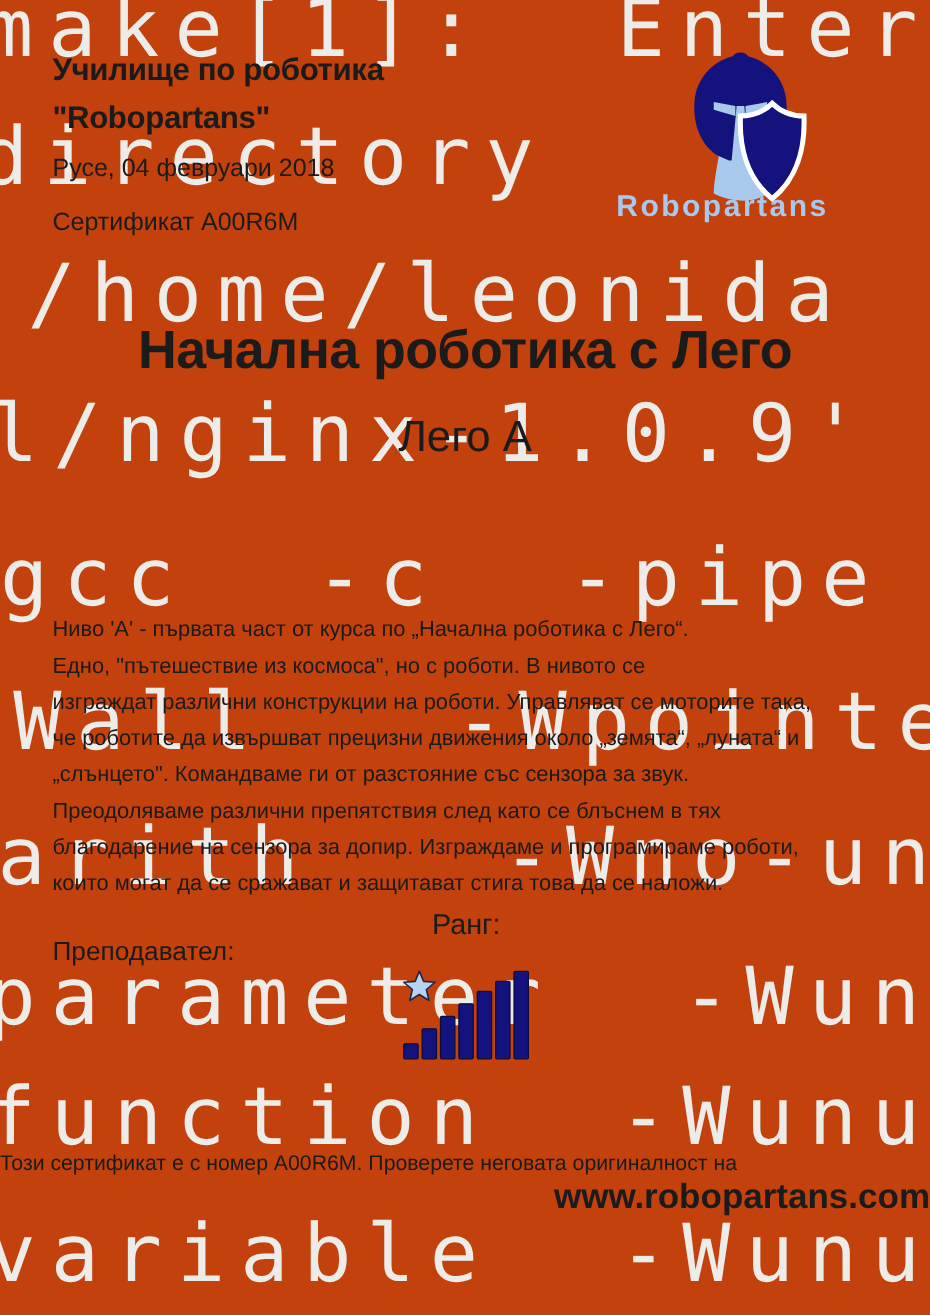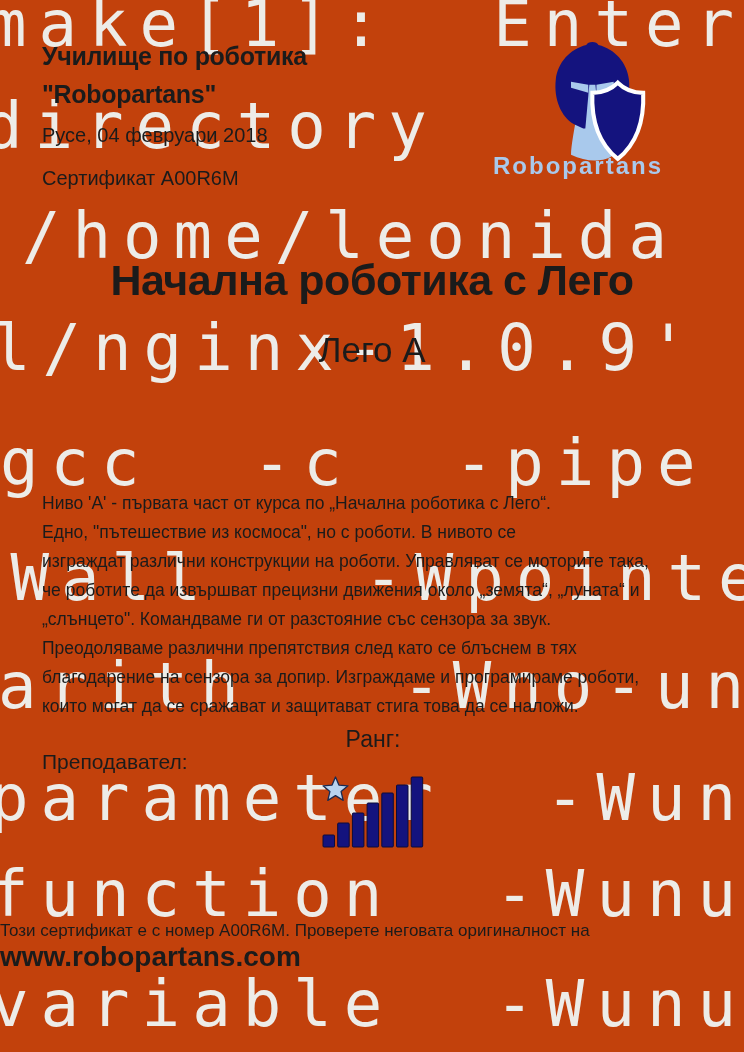--- a/index.html
+++ b/index.html
@@ -59,21 +59,21 @@
   .teacher-label{left:42px;top:750px;font-size:21px;}
   .teacher-name{left:42px;top:788px;font-size:19px;}
   .rank-label{left:320px;top:726px;width:106px;text-align:center;font-size:23px;}
   .rank-icon{left:320px;top:764px;}
 
   .footer-line{
     left:0;top:921px;width:744px;text-align:left;
     font-size:17px;font-weight:500;
   }
   .website{
-    left:0;top:941px;width:744px;text-align:left;
+    left:0;top:941px;width:744px;text-align:right;
     font-size:28px;font-weight:700;
   }
 </style>
 </head>
 <body>
 
 <div class="certificate">
 
   <div class="wm" style="left:-12px;top:-14px">make[1]:  Enter</div>
   <div class="wm" style="left:-16px;top:88px">directory</div>

